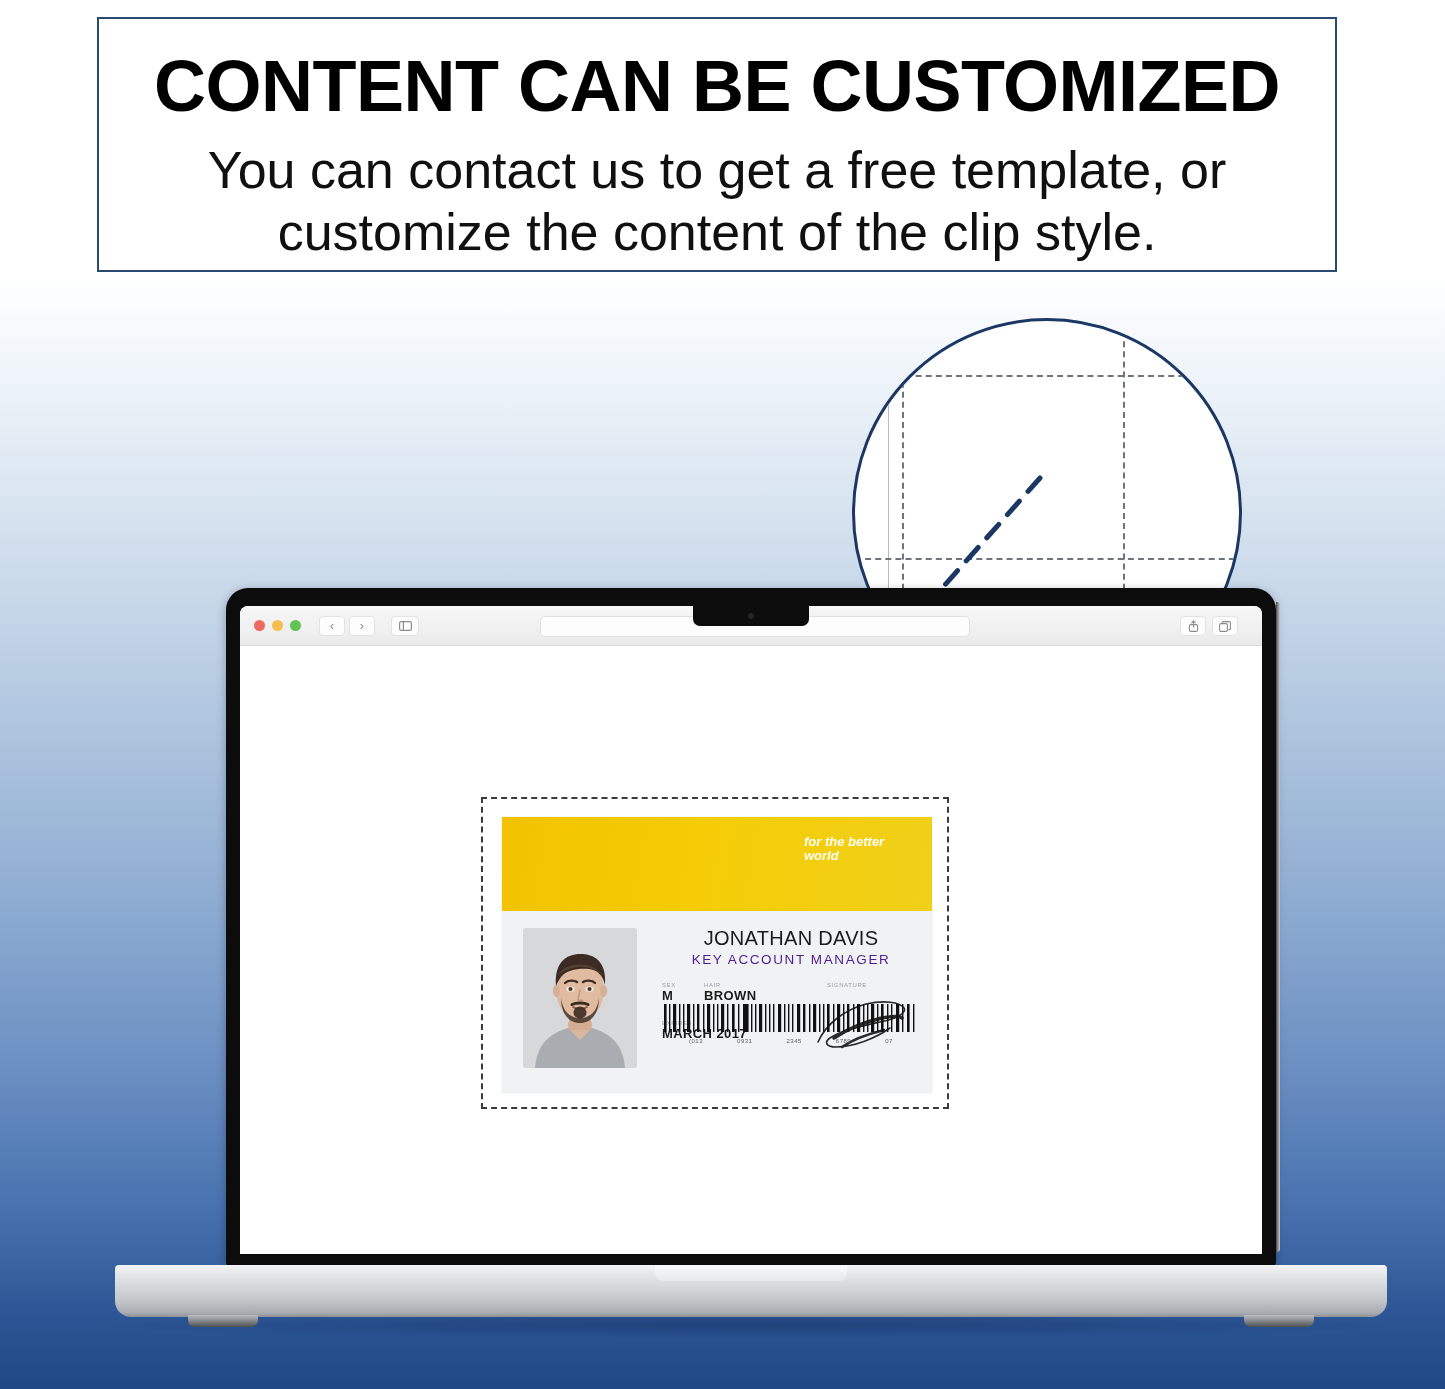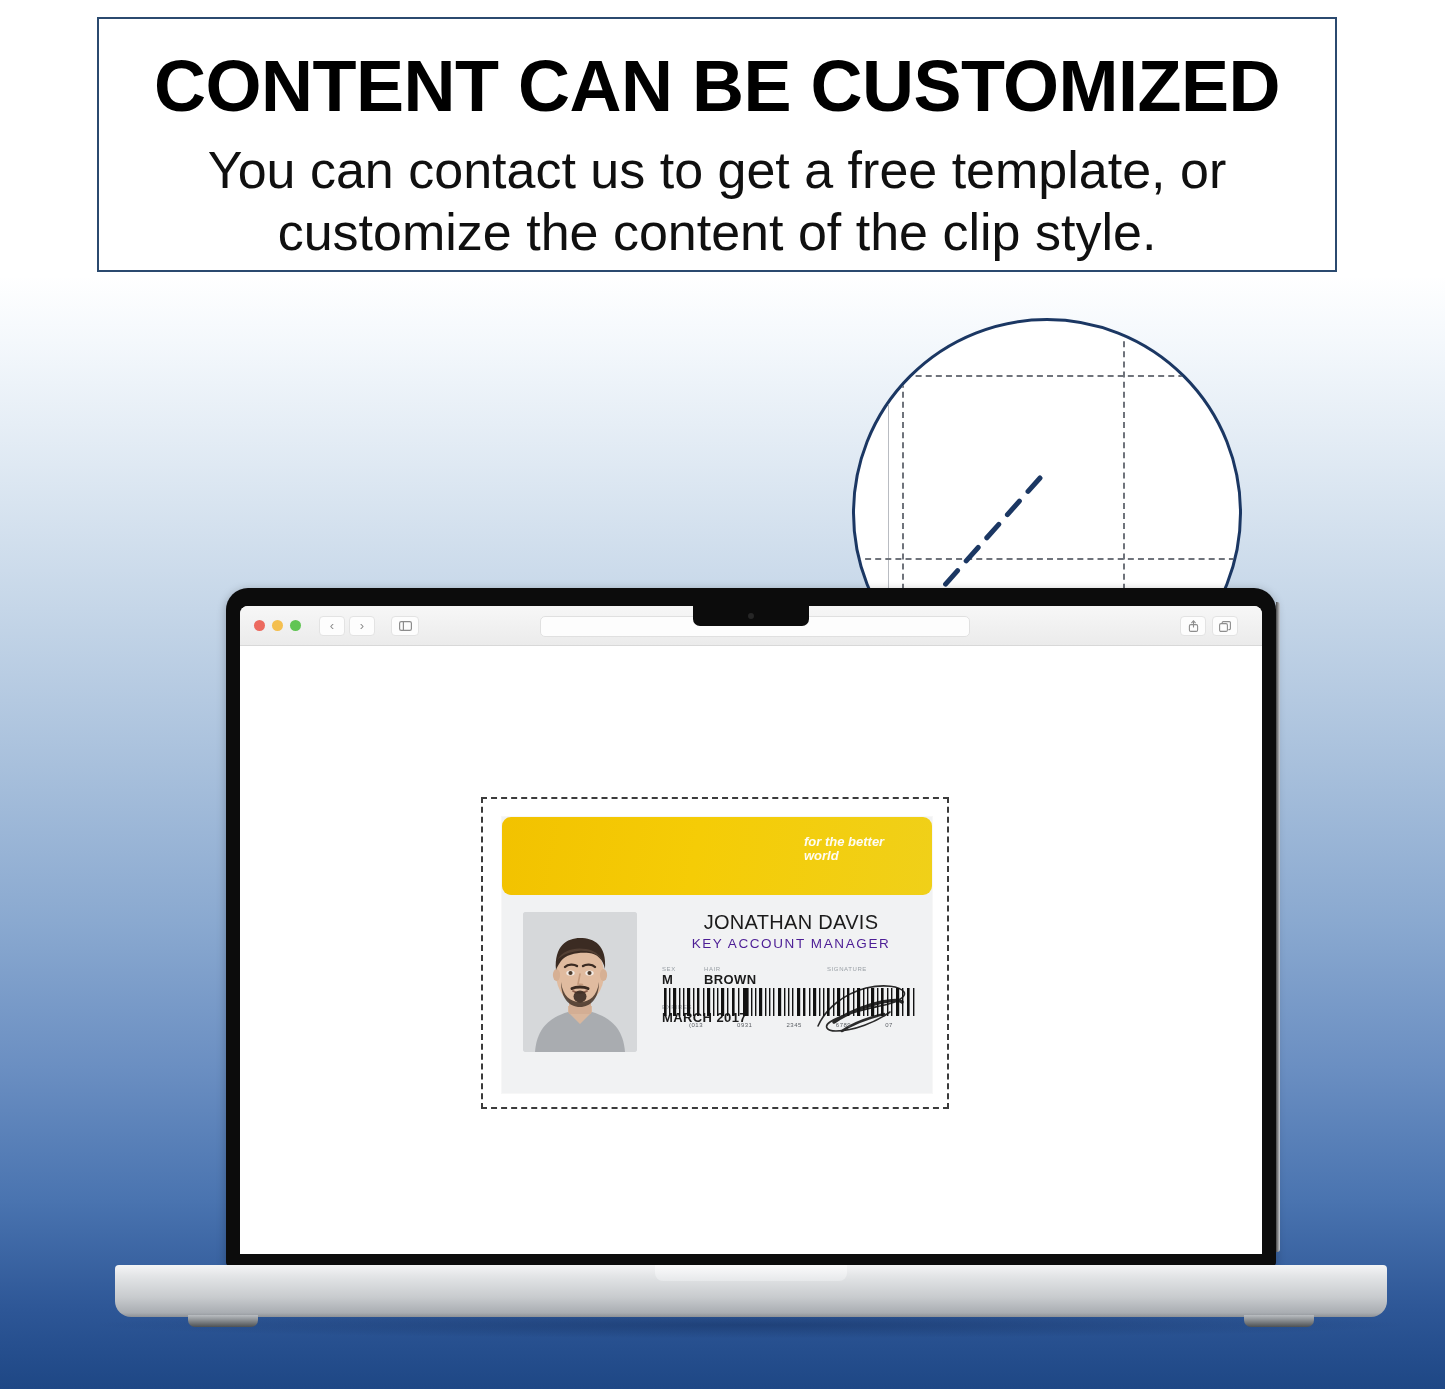--- a/index.html
+++ b/index.html
@@ -140,23 +140,22 @@
     position:absolute; left:481px; top:797px; width:468px; height:312px;
     border:2px dashed #3b3b3b;
   }
   .card {
     position:absolute; left:19px; top:18px; width:430px; height:276px;
     background:#f1f2f3;
     box-shadow:0 0 0 1px rgba(0,0,0,0.03);
     overflow:hidden;
   }
   .card-head {
-    position:relative; width:100%; height:78px;
+    position:relative; width:100%; height:94px;
     background:linear-gradient(100deg,#f2c200 0%,#f5cc06 45%,#f0d019 100%);
-    border-radius:9px;
   }
   .card-slogan {
     position:absolute; right:18px; top:18px; width:110px;
     color:#ffffff; font-style:italic; font-weight:bold;
     font-size:13px; line-height:1.1; text-align:left; opacity:.95;
   }
   .card-body { position:relative; padding:20px 0 0 0; height:198px; }
   .photo {
     position:absolute; left:21px; top:17px; width:114px; height:140px;
     border-radius:3px; overflow:hidden; background:#d9dbdd;

